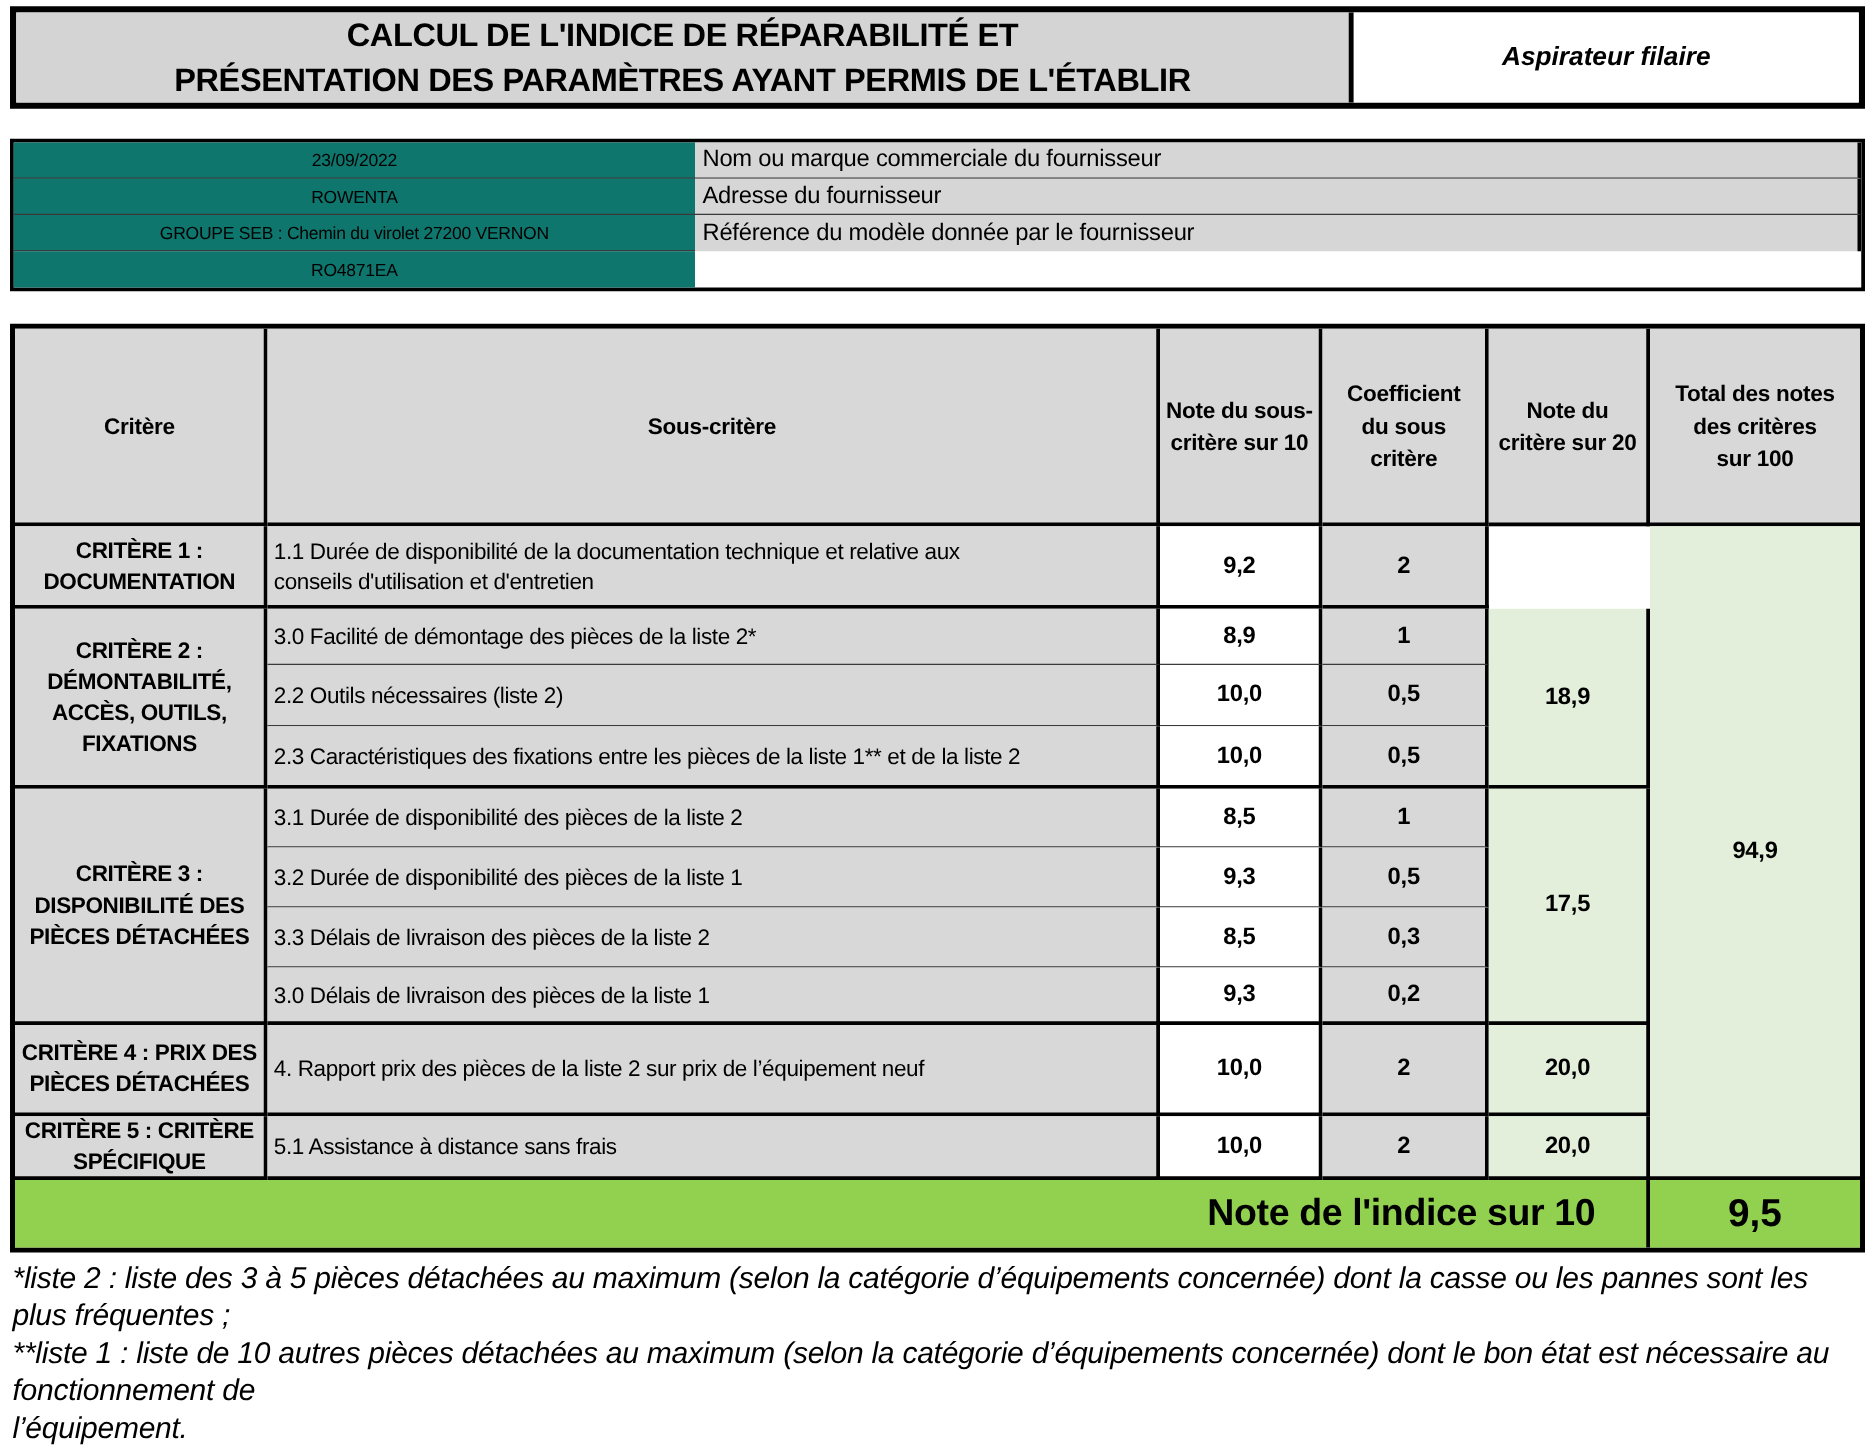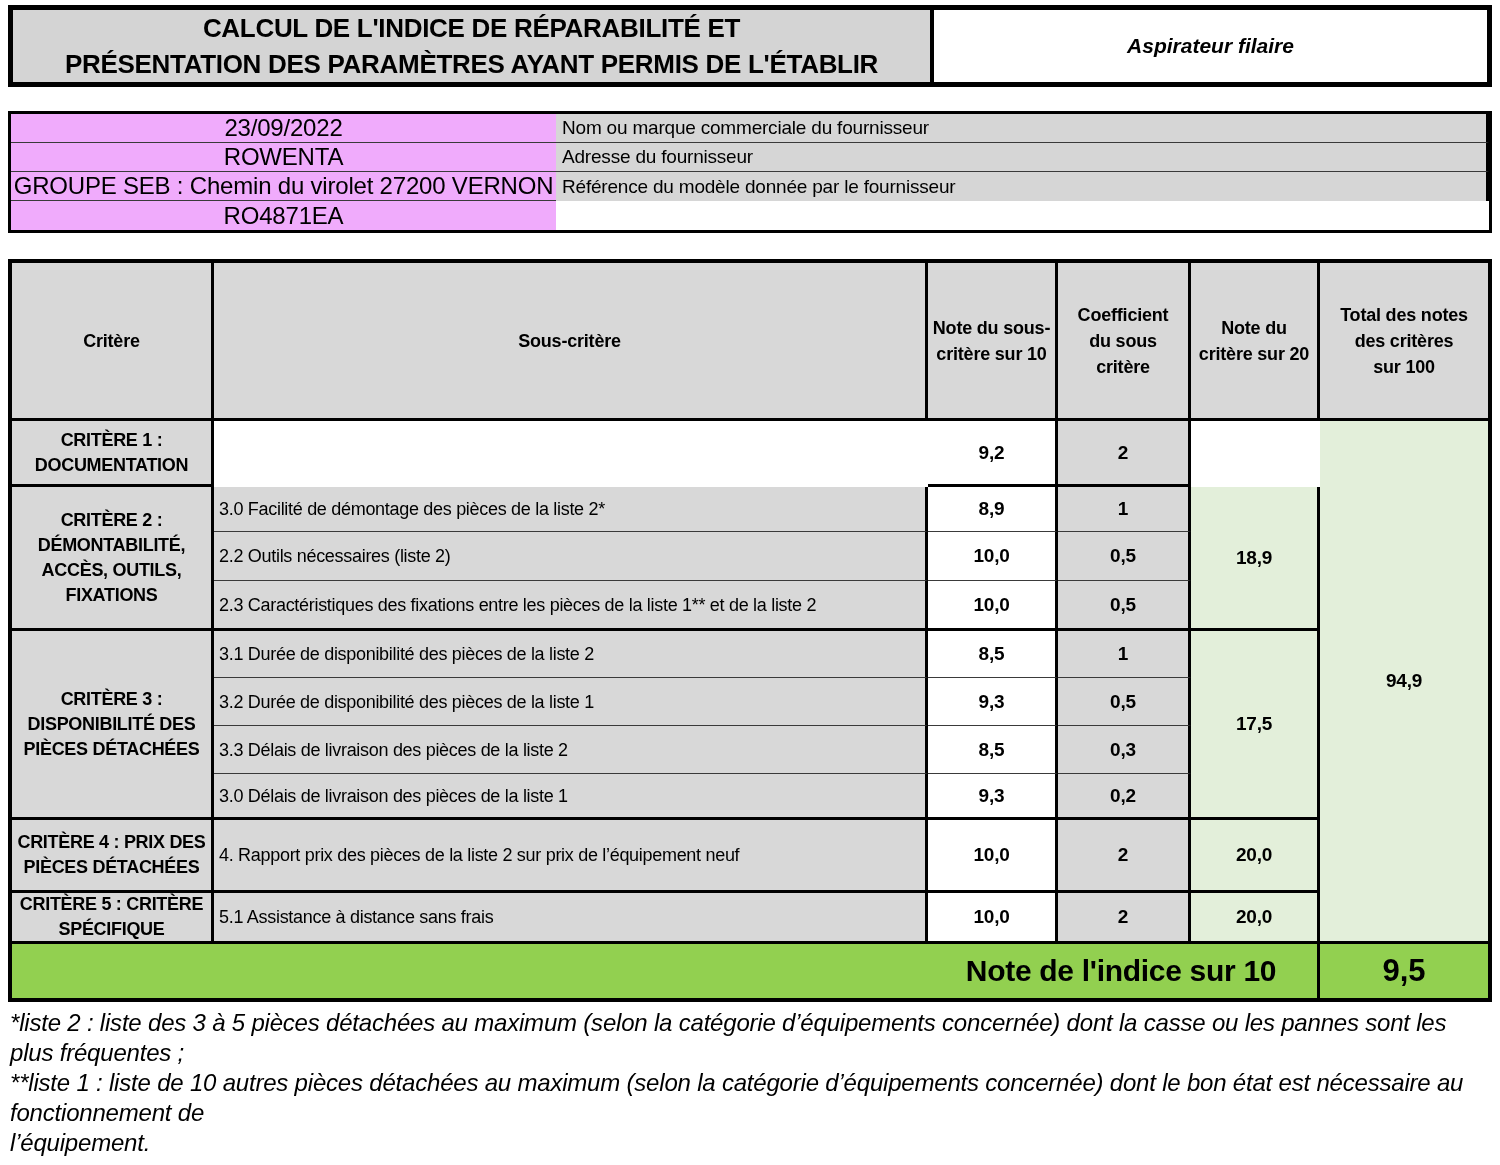--- a/index.html
+++ b/index.html
@@ -9,21 +9,21 @@
     color:#000;-webkit-font-smoothing:antialiased;
   }
   .page{position:relative;width:1500px;height:1165px;}
 
   
   .tophead{
     margin:5px 0 0 8px;width:1484px;height:82px;box-sizing:border-box;
     border:5px solid #000;display:flex;background:#fff;
   }
   .tophead-left{
-    width:921px;box-sizing:border-box;border-right:4px solid #000;
+    width:1070px;box-sizing:border-box;border-right:4px solid #000;
     background:#d4d4d4;display:flex;flex-direction:column;justify-content:center;
     text-align:center;
   }
   .tophead-left .tline{font-size:26px;font-weight:bold;line-height:36px;letter-spacing:-0.3px;}
   .tophead-right{
     flex:1;display:flex;align-items:center;justify-content:center;background:#fff;
   }
   .product{font-size:21px;font-weight:bold;font-style:italic;}
 
   
@@ -35,23 +35,23 @@
   .infotable{
     margin:24px 0 0 8px;width:1484px;box-sizing:border-box;border:3px solid #000;
     display:grid;grid-template-columns:545px 933px;grid-auto-rows:29px;
   }
   .info-label{
     background:#d6d6d6;display:flex;align-items:center;box-sizing:border-box;
     border-right:3px solid #000;border-bottom:1px solid #3a3a3a;
     padding-left:6px;font-size:19px;letter-spacing:-0.2px;
   }
   .info-value{
-    background:#f0abfc;display:flex;align-items:center;justify-content:center;
+    background:#0f766e;display:flex;align-items:center;justify-content:center;
     box-sizing:border-box;border-bottom:1px solid #3a3a3a;
-    font-size:24px;letter-spacing:-0.2px;
+    font-size:14px;letter-spacing:-0.2px;
   }
   .info-label.last,.info-value.last{border-bottom:none;}
 
   
   .maintable{
     margin:26px 0 0 8px;width:1484px;height:743px;box-sizing:border-box;
     border:4px solid #000;display:grid;
     grid-template-columns:202px 714px 130px 133px 129px 168px;
     grid-template-rows:158px 66px 45px 49px 50px 47px 48px 48px 46px 73px 51px 54px;
     background:#fff;
@@ -143,20 +143,22 @@
 ACCÈS, OUTILS,
 FIXATIONS</div>
     <div class="cell gray crit br3 bb3" style="grid-area:6/1/10/2">CRITÈRE 3 :
 DISPONIBILITÉ DES
 PIÈCES DÉTACHÉES</div>
     <div class="cell gray crit br3 bb3" style="grid-area:10/1/11/2">CRITÈRE 4 : PRIX DES
 PIÈCES DÉTACHÉES</div>
     <div class="cell gray crit br3 bb3" style="grid-area:11/1/12/2">CRITÈRE 5 : CRITÈRE
 SPÉCIFIQUE</div>
 
+    <div class="cell gray sub br3 bb3" style="grid-area:2/2/3/3">1.1 Durée de disponibilité de la documentation technique et relative aux
+conseils d'utilisation et d'entretien</div>
     <div class="cell gray sub br3 bb1" style="grid-area:3/2/4/3">3.0 Facilité de démontage des pièces de la liste 2*</div>
     <div class="cell gray sub br3 bb1" style="grid-area:4/2/5/3">2.2 Outils nécessaires (liste 2)</div>
     <div class="cell gray sub br3 bb3" style="grid-area:5/2/6/3">2.3 Caractéristiques des fixations entre les pièces de la liste 1** et de la liste 2</div>
     <div class="cell gray sub br3 bb1" style="grid-area:6/2/7/3">3.1 Durée de disponibilité des pièces de la liste 2</div>
     <div class="cell gray sub br3 bb1" style="grid-area:7/2/8/3">3.2 Durée de disponibilité des pièces de la liste 1</div>
     <div class="cell gray sub br3 bb1" style="grid-area:8/2/9/3">3.3 Délais de livraison des pièces de la liste 2</div>
     <div class="cell gray sub br3 bb3" style="grid-area:9/2/10/3">3.0 Délais de livraison des pièces de la liste 1</div>
     <div class="cell gray sub br3 bb3" style="grid-area:10/2/11/3">4. Rapport prix des pièces de la liste 2 sur prix de l’équipement neuf</div>
     <div class="cell gray sub br3 bb3" style="grid-area:11/2/12/3">5.1 Assistance à distance sans frais</div>
 

